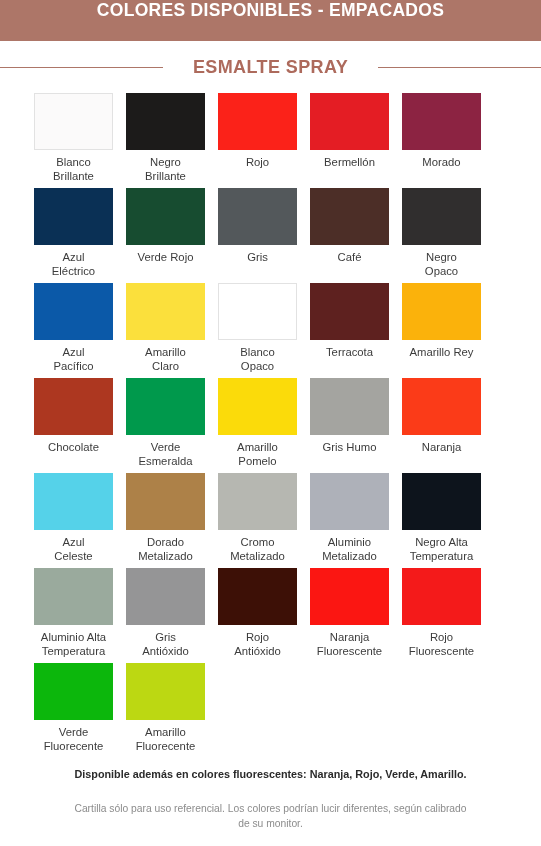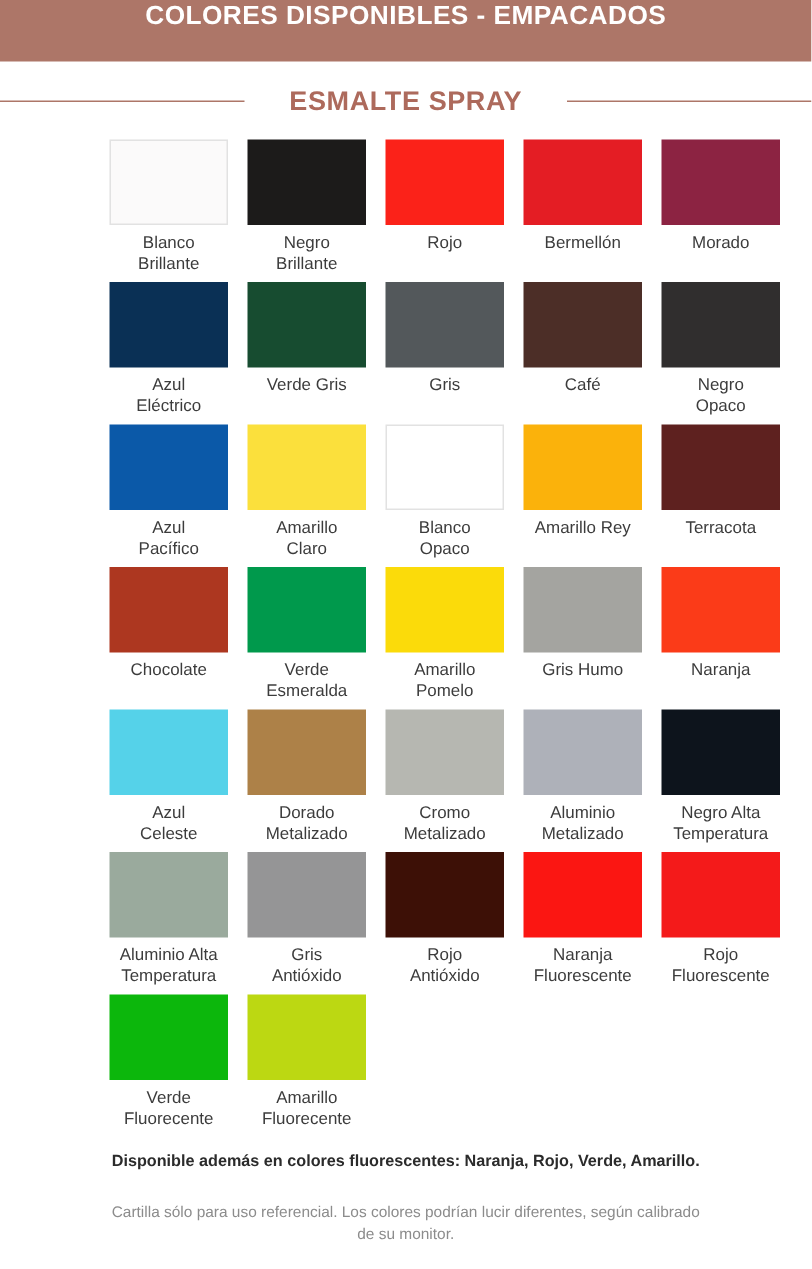--- a/index.html
+++ b/index.html
@@ -58,21 +58,21 @@
     font-size: 18px;
     font-weight: bold;
     letter-spacing: 0.4px;
     white-space: nowrap;
     flex: 0 0 auto;
   }
 
   
   .grid {
     width: 541px;
-    padding: 0 73px;
+    padding: 0 34px;
     box-sizing: border-box;
   }
   .grid-row {
     display: flex;
     height: 95px;
   }
   .swatch-cell {
     width: 79px;
     margin-right: 13px;
     display: flex;
@@ -161,21 +161,21 @@
         </div>
       </div>
       <div class="grid-row">
         <div class="swatch-cell">
           <div class="swatch-chip" style="background: rgb(10, 48, 85);"></div>
           <div class="swatch-label">Azul
 Eléctrico</div>
         </div>
         <div class="swatch-cell">
           <div class="swatch-chip" style="background: rgb(23, 76, 48);"></div>
-          <div class="swatch-label">Verde Gris</div>
+          <div class="swatch-label">Verde Rojo</div>
         </div>
         <div class="swatch-cell">
           <div class="swatch-chip" style="background: rgb(83, 88, 91);"></div>
           <div class="swatch-label">Gris</div>
         </div>
         <div class="swatch-cell">
           <div class="swatch-chip" style="background: rgb(76, 46, 39);"></div>
           <div class="swatch-label">Café</div>
         </div>
         <div class="swatch-cell">
@@ -194,26 +194,26 @@
           <div class="swatch-chip" style="background: rgb(251, 224, 60);"></div>
           <div class="swatch-label">Amarillo
 Claro</div>
         </div>
         <div class="swatch-cell">
           <div class="swatch-chip bordered" style="background: rgb(255, 255, 255);"></div>
           <div class="swatch-label">Blanco
 Opaco</div>
         </div>
         <div class="swatch-cell">
+          <div class="swatch-chip" style="background: rgb(94, 33, 31);"></div>
+          <div class="swatch-label">Terracota</div>
+        </div>
+        <div class="swatch-cell">
           <div class="swatch-chip" style="background: rgb(251, 178, 11);"></div>
           <div class="swatch-label">Amarillo Rey</div>
-        </div>
-        <div class="swatch-cell">
-          <div class="swatch-chip" style="background: rgb(94, 33, 31);"></div>
-          <div class="swatch-label">Terracota</div>
         </div>
       </div>
       <div class="grid-row">
         <div class="swatch-cell">
           <div class="swatch-chip" style="background: rgb(173, 55, 32);"></div>
           <div class="swatch-label">Chocolate</div>
         </div>
         <div class="swatch-cell">
           <div class="swatch-chip" style="background: rgb(0, 153, 76);"></div>
           <div class="swatch-label">Verde

